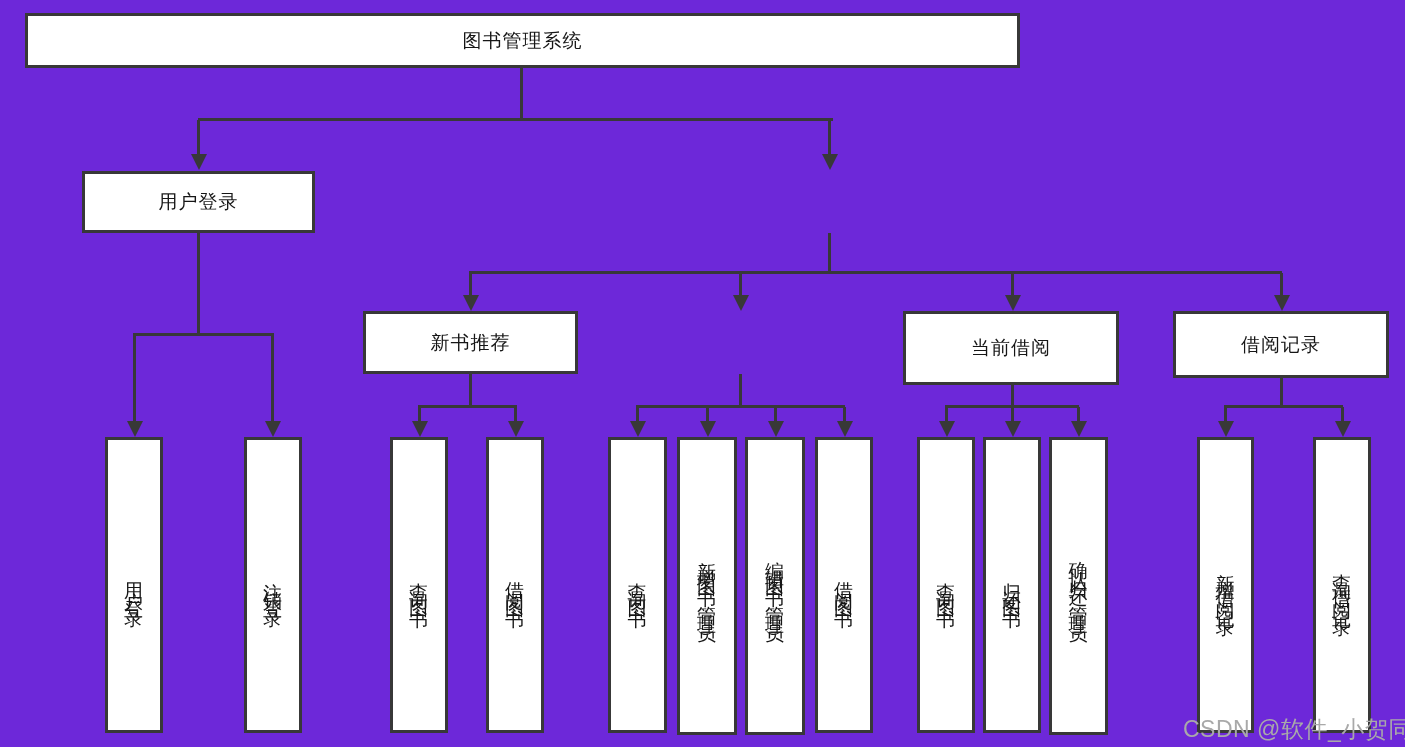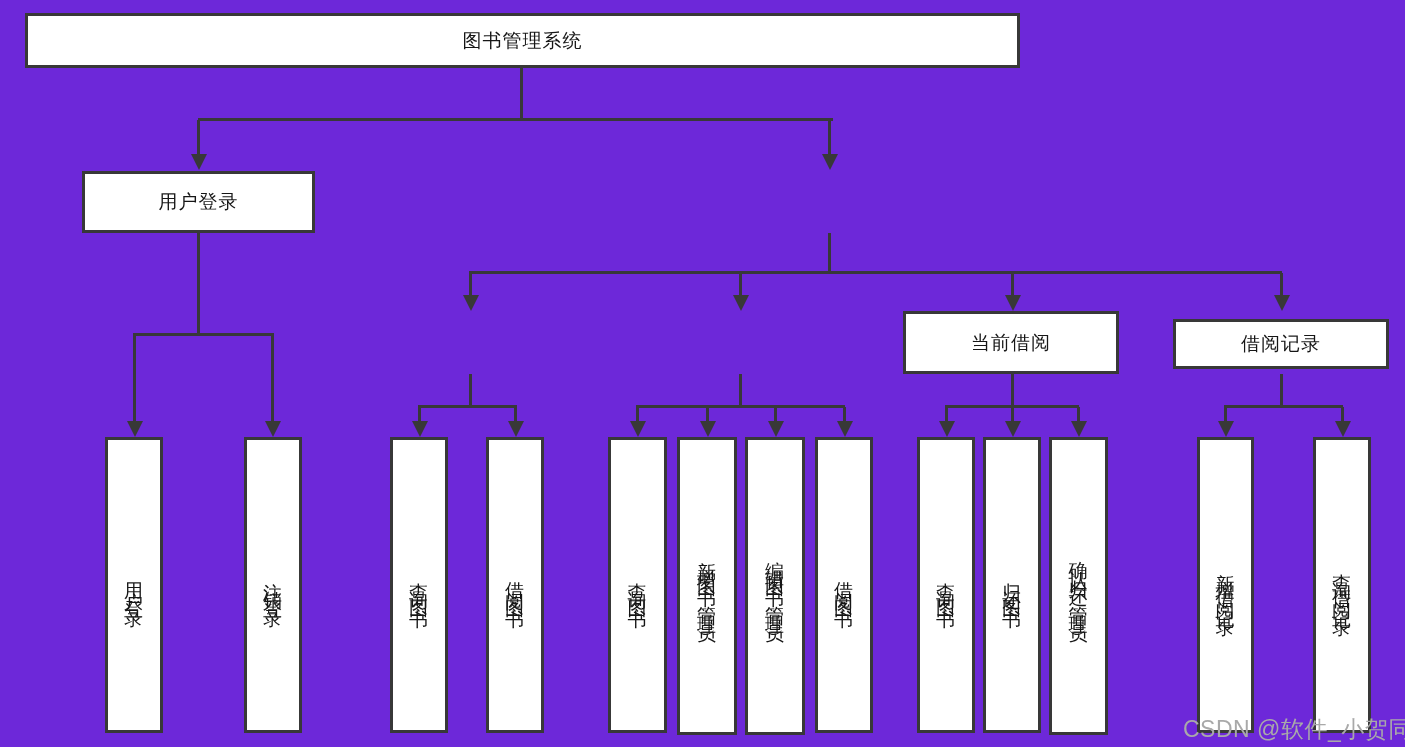--- a/index.html
+++ b/index.html
@@ -102,24 +102,27 @@
   <div class="arrow" style="left:133px; top:335px; height:86px;"></div>
   <div class="arrow" style="left:271px; top:335px; height:86px;"></div>
 
   <div class="vline" style="left:828px; top:233px; height:40px;"></div>
   <div class="hline" style="left:469px; top:271px; width:813px;"></div>
   <div class="arrow" style="left:469px; top:273px; height:22px;"></div>
   <div class="arrow" style="left:739px; top:273px; height:22px;"></div>
   <div class="arrow" style="left:1011px; top:273px; height:22px;"></div>
   <div class="arrow" style="left:1280px; top:273px; height:22px;"></div>
 
-  <div class="box hz" style="left:903px; top:311px; width:216px; height:63px;">
+  <div class="box hz" style="left:363px; top:311px; width:215px; height:63px;">
+    <span>新书推荐</span>
+  </div>
+  <div class="box hz" style="left:903px; top:311px; width:216px; height:74px;">
     <span>当前借阅</span>
   </div>
-  <div class="box hz" style="left:1173px; top:319px; width:216px; height:50px;justify-content:center;">
+  <div class="box hz" style="left:1173px; top:311px; width:216px; height:67px;justify-content:center;">
     <span>借阅记录</span>
   </div>
 
   <div class="vline" style="left:469px; top:374px; height:33px;"></div>
   <div class="hline" style="left:418px; top:405px; width:99px;"></div>
   <div class="arrow" style="left:418px; top:407px; height:14px;"></div>
   <div class="arrow" style="left:514px; top:407px; height:14px;"></div>
 
   <div class="vline" style="left:739px; top:374px; height:33px;"></div>
   <div class="hline" style="left:636px; top:405px; width:209px;"></div>

